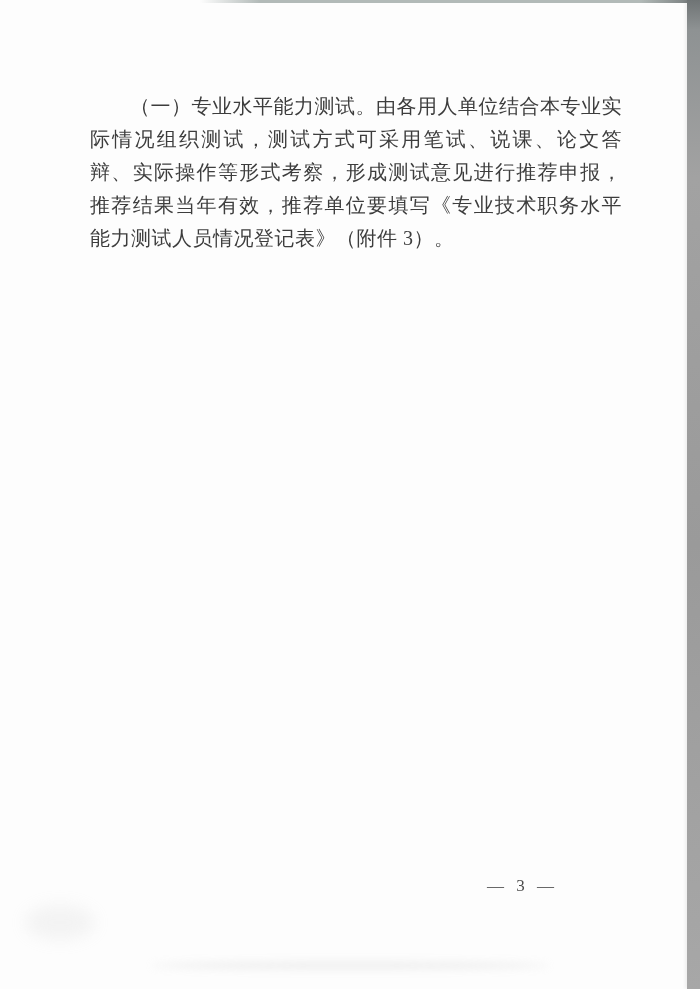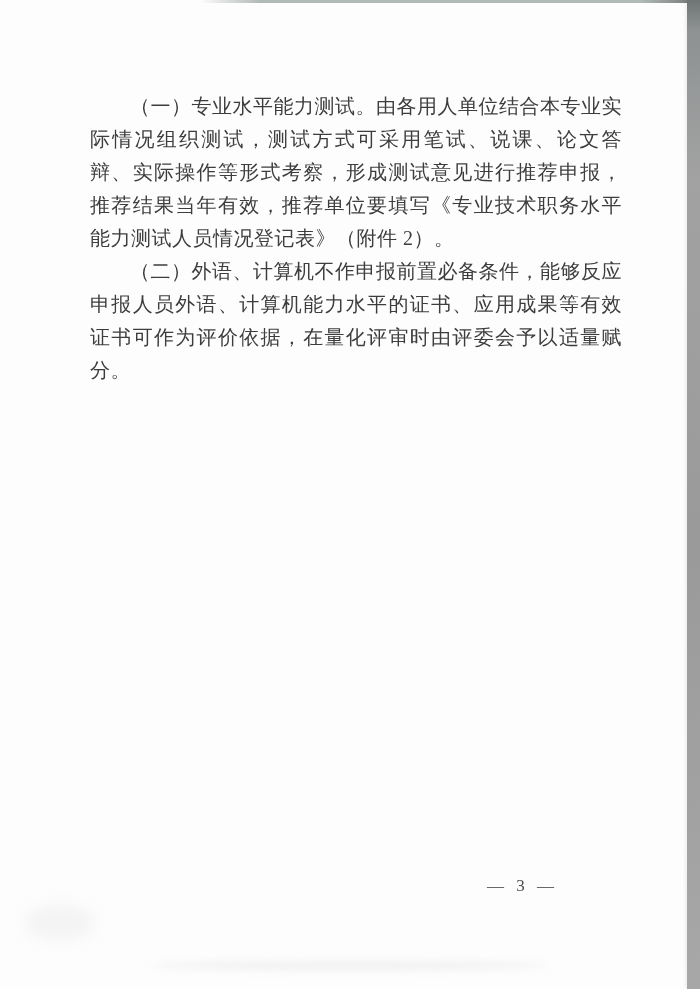--- a/index.html
+++ b/index.html
@@ -95,22 +95,21 @@
   }
 </style>
 </head>
 <body>
 
 <div class="scan-page">
 
   <div class="top-edge-line"></div>
 
   <div class="content">
-    <p>（一）专业水平能力测试。由各用人单位结合本专业实际情况组织测试，测试方式可采用笔试、说课、论文答辩、实际操作等形式考察，形成测试意见进行推荐申报，推荐结果当年有效，推荐单位要填写《专业技术职务水平能力测试人员情况登记表》（附件 2）。</p>
-    <p>（二）外语、计算机不作申报前置必备条件，能够反应申报人员外语、计算机能力水平的证书、应用成果等有效证书可作为评价依据，在量化评审时由评委会予以适量赋分。</p>
+    <p>（一）专业水平能力测试。由各用人单位结合本专业实际情况组织测试，测试方式可采用笔试、说课、论文答辩、实际操作等形式考察，形成测试意见进行推荐申报，推荐结果当年有效，推荐单位要填写《专业技术职务水平能力测试人员情况登记表》（附件 3）。</p>
   </div>
 
   <div class="page-number">— 3 —</div>
 
   <div class="smudge smudge-1"></div>
   <div class="smudge smudge-2"></div>
 
   <div class="right-edge-band"></div>
 
 </div>

